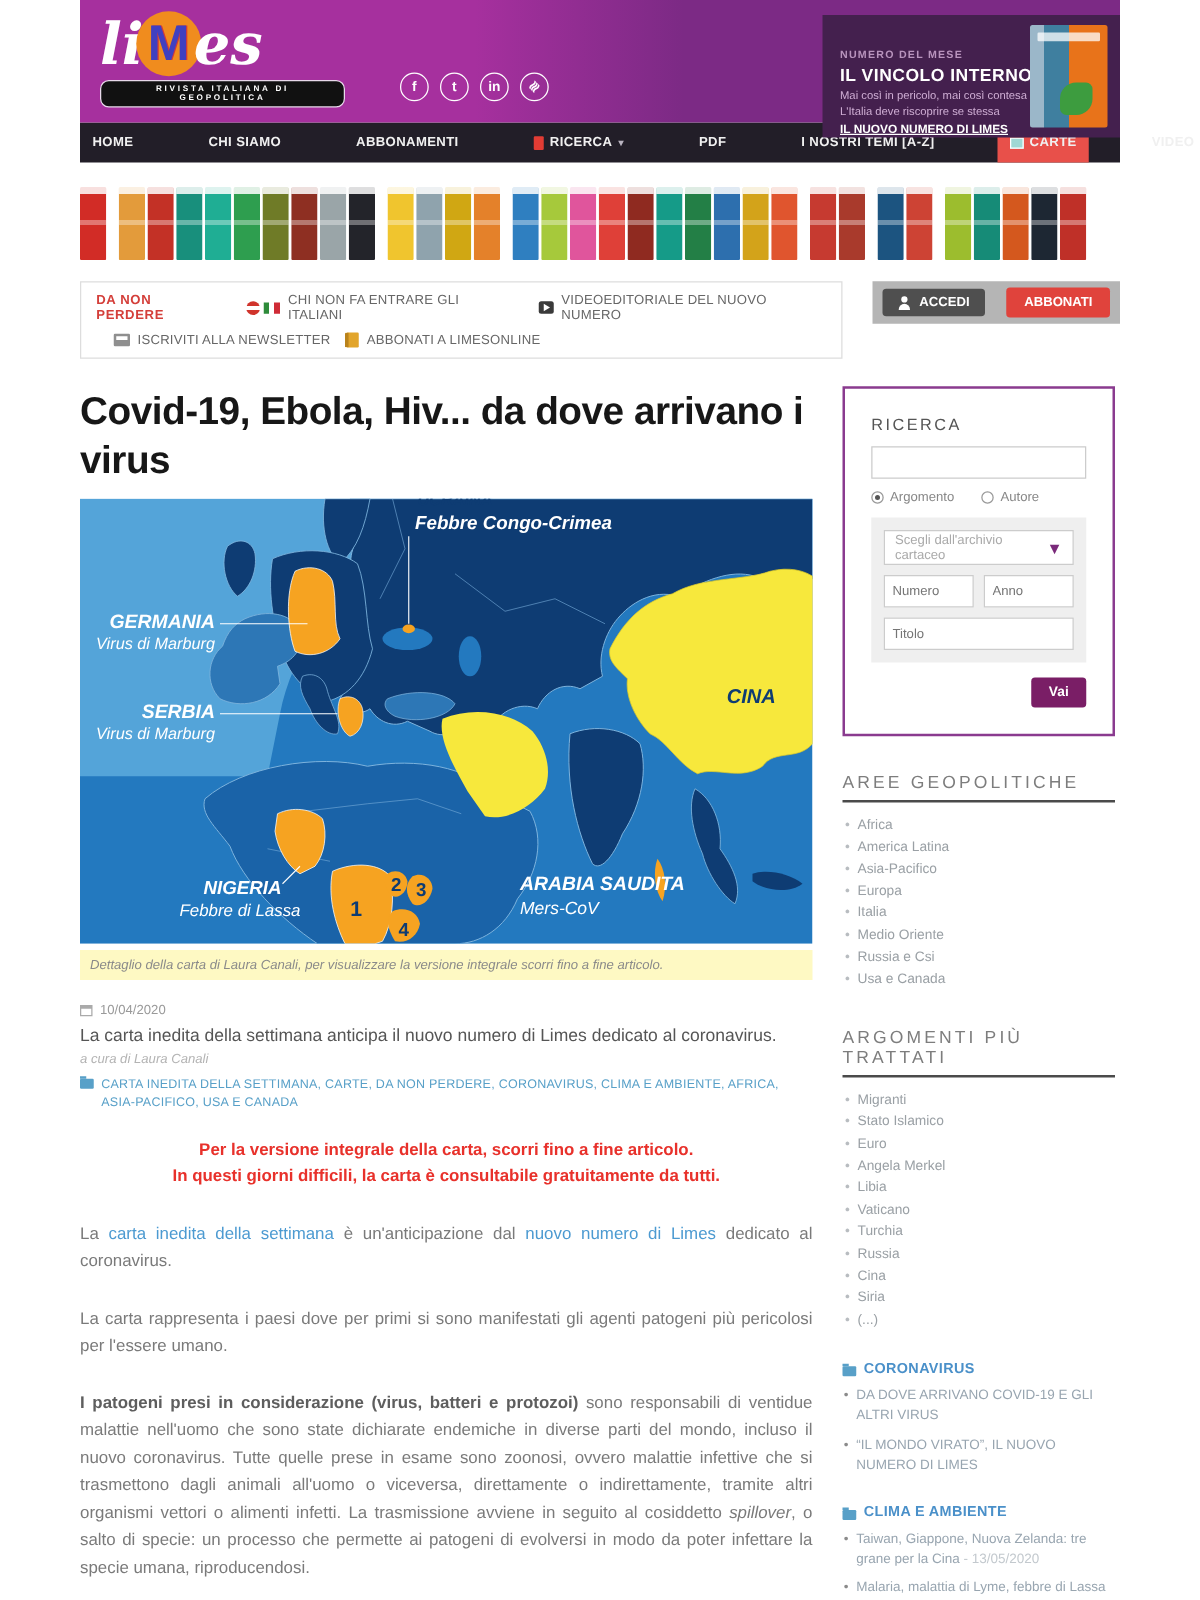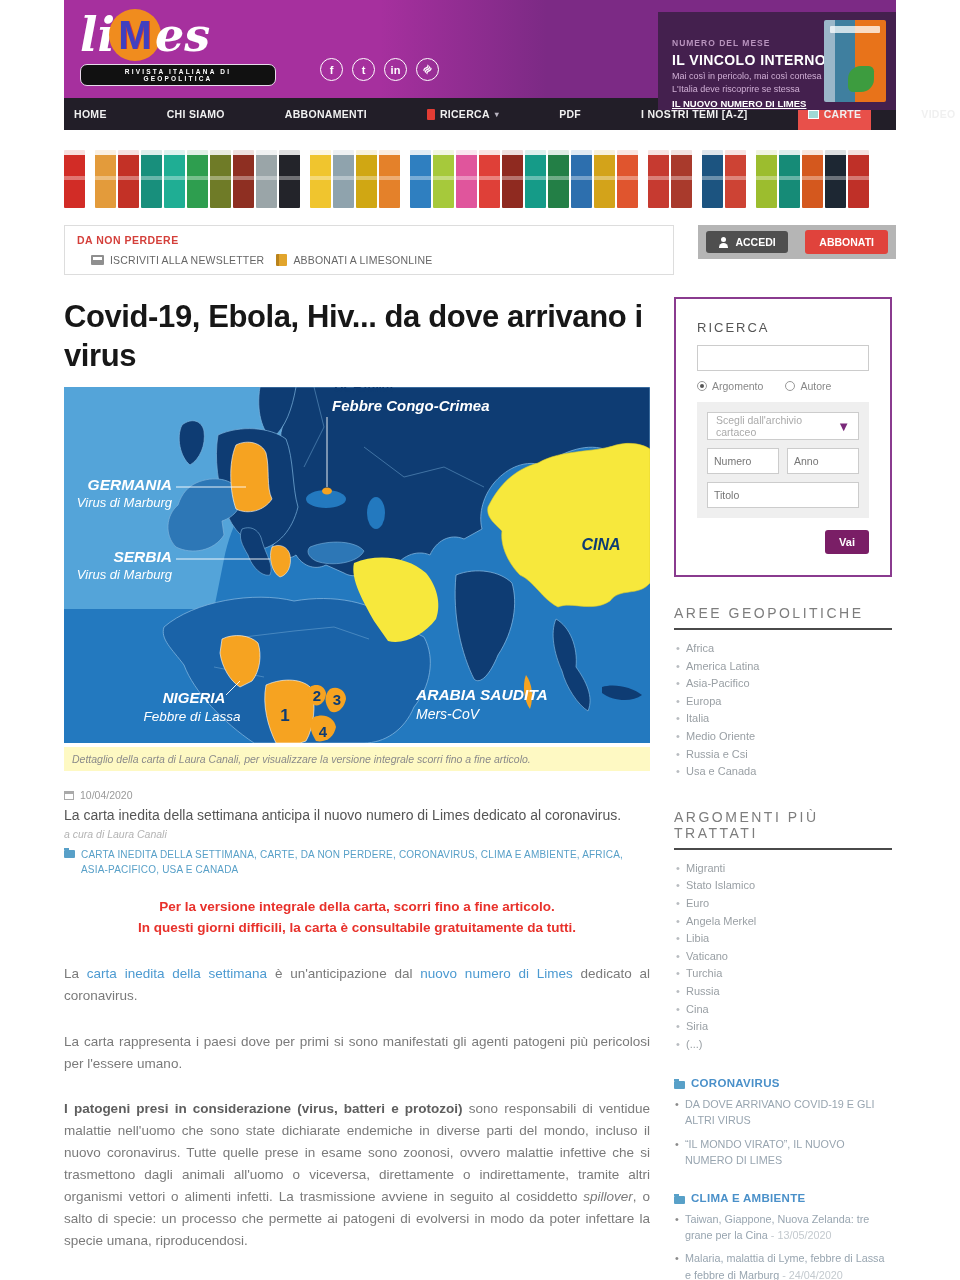--- a/index.html
+++ b/index.html
@@ -259,20 +259,31 @@
       <div class="cov" style="background-color: rgb(22, 139, 119);"></div>
       <div class="cov" style="background-color: rgb(212, 88, 30);"></div>
       <div class="cov" style="background-color: rgb(29, 39, 51);"></div>
       <div class="cov" style="background-color: rgb(191, 48, 40);"></div>
     </div>
 
   <div class="toprow">
     <div class="dnp-box">
       <div class="dnp-row">
         <span class="dnp-label">DA NON PERDERE</span>
+        <span style="display:flex;gap:20px">
+
+        <span class="dnp-item t-noentry">
+              <span class="tb-ico"></span>
+              <span>CHI NON FA ENTRARE GLI ITALIANI</span>
+            </span>
+            <span class="dnp-item t-video">
+              <span class="tb-ico"></span>
+              <span>VIDEOEDITORIALE DEL NUOVO NUMERO</span>
+            </span>
+          </span>
       </div>
       <div class="dnp-row">
         <span style="display:flex;gap:12px">
 
         <span class="dnp-item t-news">
               <span class="tb-ico"></span>
               <span>ISCRIVITI ALLA NEWSLETTER</span>
             </span>
             <span class="dnp-item t-book">
               <span class="tb-ico"></span>

